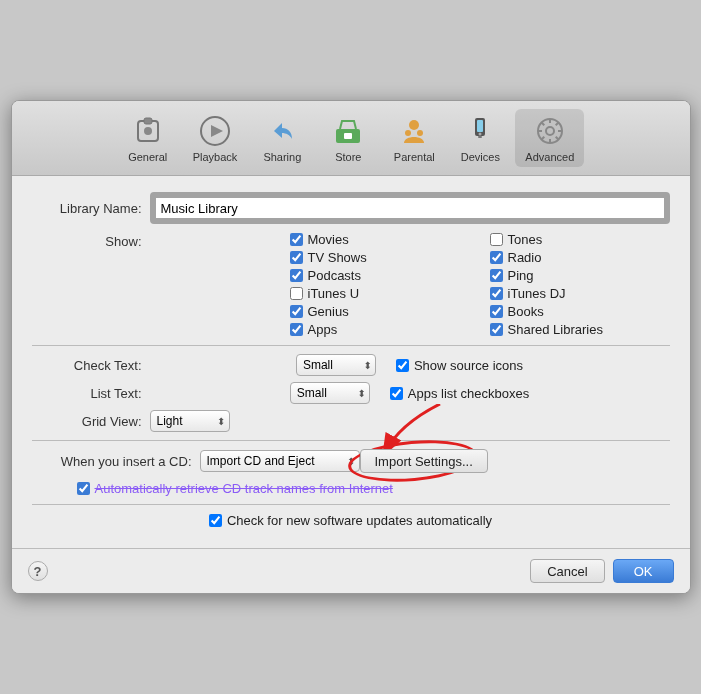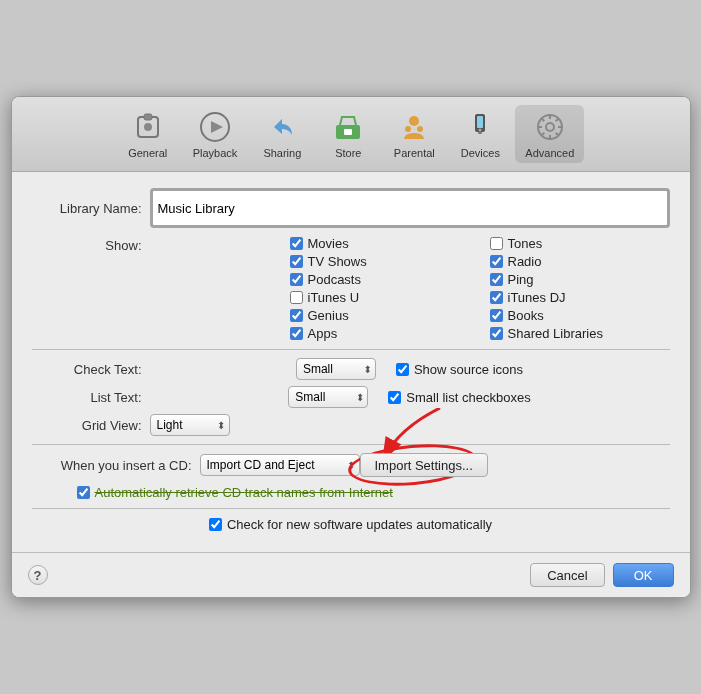--- a/index.html
+++ b/index.html
@@ -78,22 +78,22 @@
     .form-label {
       text-align: right;
       color: #333;
       min-width: 110px;
       margin-right: 8px;
       font-size: 13px;
     }
 
     .library-name-input {
       flex: 1;
-      height: 40px;
-      border: 3px solid #a3a3a3;
+      height: 32px;
+      border: 6px solid #a3a3a3;
       border-radius: 4px;
       padding: 2px 5px;
       font-size: 13px;
       background: white;
       outline: none;
     }
 
     
     .show-section {
       display: flex;
@@ -235,21 +235,21 @@
     }
 
     .auto-check-item input[type="checkbox"] {
       width: 13px;
       height: 13px;
       accent-color: #3a7bd5;
     }
 
     .strikethrough {
       text-decoration: line-through;
-      color: #4d7c0f;
+      color: #8b5cf6;
     }
 
     
     .update-section {
       display: flex;
       justify-content: center;
       margin-top: 4px;
       margin-bottom: 4px;
     }
 
@@ -527,21 +527,21 @@
       <div class="source-right">
         <div class="select-wrapper">
           <select class="dropdown-select">
             <option>Small</option>
             <option>Medium</option>
             <option>Large</option>
           </select>
         </div>
         <div class="source-check-right">
           <input type="checkbox" checked="" style="">
-          <span>Small list checkboxes</span>
+          <span>Apps list checkboxes</span>
         </div>
       </div>
     </div>
 
     <div class="source-row">
       <span class="source-label">Grid View:</span>
       <div class="select-wrapper">
         <select class="dropdown-select">
           <option>Light</option>
           <option>Dark</option>

